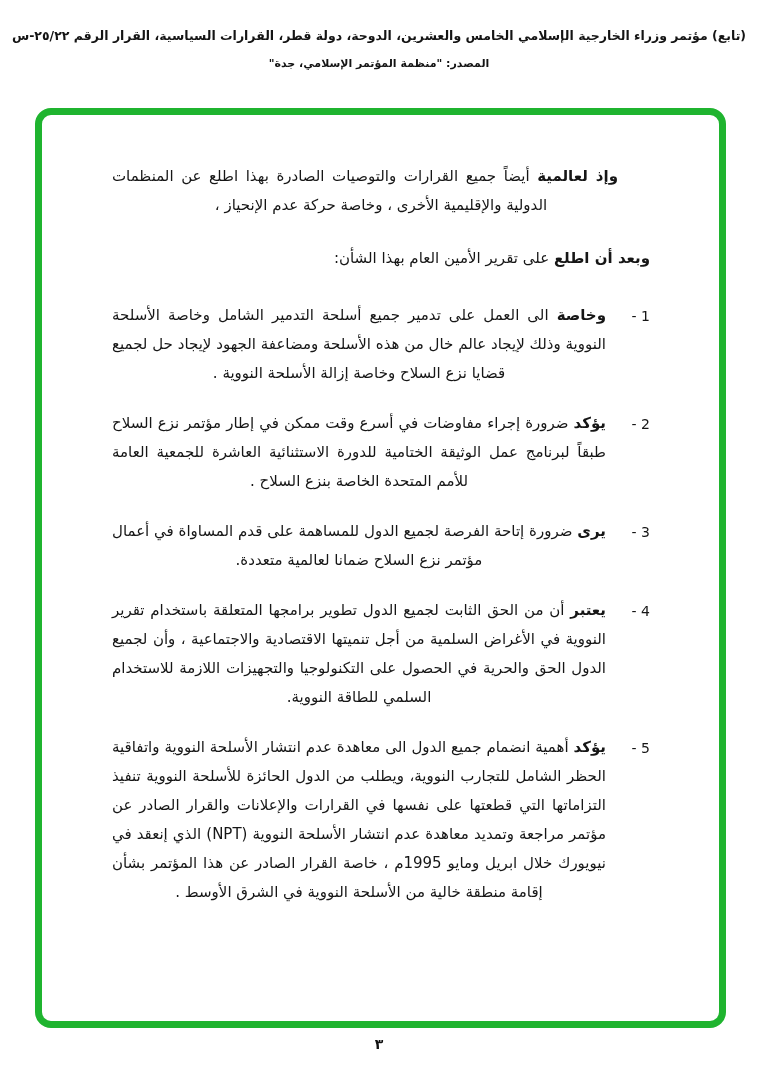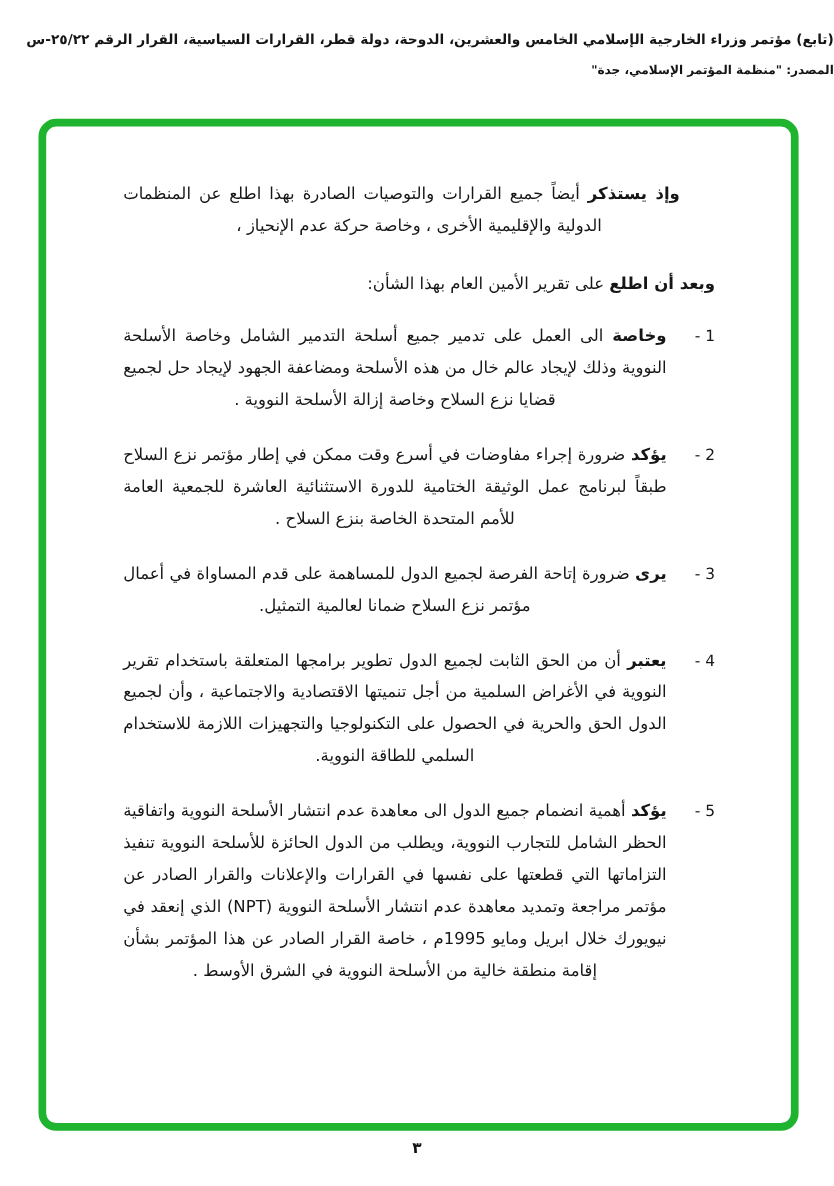--- a/index.html
+++ b/index.html
@@ -12,20 +12,21 @@
     color: #161616;
     overflow: hidden;
   }
 
   
   .header {
     position: absolute;
     top: 28px;
     left: 0;
     right: 0;
+    text-align: center;
     direction: rtl;
     color: #141414;
   }
   .header-line1 {
     font-size: 12.5px;
     font-weight: bold;
     letter-spacing: 0.2px;
   }
   .header-line2 {
     font-size: 11px;
@@ -62,21 +63,21 @@
   .preamble p {
     margin: 0 0 24px 0;
     text-align: justify;
     text-align-last: center;
     text-indent: 32px;
   }
   .preamble p.p-announce {
     text-align: right;
     text-align-last: right;
     text-indent: 0;
-    margin-bottom: 18px;
+    margin-bottom: 28px;
   }
 
   .items .item {
     display: flex;
     gap: 10px;
     margin-bottom: 21px;
   }
   .item-marker {
     flex: 0 0 34px;
     width: 34px;
@@ -112,41 +113,41 @@
   <div class="header">
     <div class="header-line1">(تابع) مؤتمر وزراء الخارجية الإسلامي الخامس والعشرين، الدوحة، دولة قطر، القرارات السياسية، القرار الرقم ٢٥/٢٢-س</div>
     <div class="header-line2">المصدر:  "منظمة المؤتمر الإسلامي، جدة"</div>
   </div>
 
   <div class="frame"></div>
 
   <div class="content">
 
     <div class="preamble">
-      <p><b>وإذ يستذكر</b> <span>أيضاً جميع القرارات والتوصيات الصادرة بهذا اطلع عن المنظمات الدولية والإقليمية الأخرى ، وخاصة حركة عدم الإنحياز ،</span></p>
+      <p><b>وإذ لعالمية</b> <span>أيضاً جميع القرارات والتوصيات الصادرة بهذا اطلع عن المنظمات الدولية والإقليمية الأخرى ، وخاصة حركة عدم الإنحياز ،</span></p>
 
 
       <p class="p-announce"><b>وبعد أن اطلع</b> <span>على تقرير الأمين العام بهذا الشأن:</span></p>
     </div>
 
     <div class="items">
 
       <div class="item">
         <div class="item-marker">- 1</div>
         <div class="item-text"><b>وخاصة</b> <span>الى العمل على تدمير جميع أسلحة التدمير الشامل وخاصة الأسلحة النووية وذلك لإيجاد عالم خال من هذه الأسلحة ومضاعفة الجهود لإيجاد حل لجميع قضايا نزع السلاح وخاصة إزالة الأسلحة النووية .</span></div>
       </div>
 
       <div class="item">
         <div class="item-marker">- 2</div>
         <div class="item-text"><b>يؤكد</b> <span>ضرورة إجراء مفاوضات في أسرع وقت ممكن في إطار مؤتمر نزع السلاح طبقاً لبرنامج عمل الوثيقة الختامية للدورة الاستثنائية العاشرة للجمعية العامة للأمم المتحدة الخاصة بنزع السلاح .</span></div>
       </div>
 
       <div class="item">
         <div class="item-marker">- 3</div>
-        <div class="item-text"><b>يرى</b> <span>ضرورة إتاحة الفرصة لجميع الدول للمساهمة على قدم المساواة في أعمال مؤتمر نزع السلاح ضمانا لعالمية التمثيل.</span></div>
+        <div class="item-text"><b>يرى</b> <span>ضرورة إتاحة الفرصة لجميع الدول للمساهمة على قدم المساواة في أعمال مؤتمر نزع السلاح ضمانا لعالمية متعددة.</span></div>
       </div>
 
       <div class="item">
         <div class="item-marker">- 4</div>
         <div class="item-text"><b>يعتبر</b> <span>أن من الحق الثابت لجميع الدول تطوير برامجها المتعلقة باستخدام تقرير النووية في الأغراض السلمية من أجل تنميتها الاقتصادية والاجتماعية ، وأن لجميع الدول الحق والحرية في الحصول على التكنولوجيا والتجهيزات اللازمة للاستخدام السلمي للطاقة النووية.</span></div>
       </div>
 
       <div class="item">
         <div class="item-marker">- 5</div>
         <div class="item-text"><b>يؤكد</b> <span>أهمية انضمام جميع الدول الى معاهدة عدم انتشار الأسلحة النووية واتفاقية الحظر الشامل للتجارب النووية، ويطلب من الدول الحائزة للأسلحة النووية تنفيذ التزاماتها التي قطعتها على نفسها في القرارات والإعلانات والقرار الصادر عن مؤتمر مراجعة وتمديد معاهدة عدم انتشار الأسلحة النووية (NPT) الذي إنعقد في نيويورك خلال ابريل ومايو 1995م ، خاصة القرار الصادر عن هذا المؤتمر بشأن إقامة منطقة خالية من الأسلحة النووية في الشرق الأوسط .</span></div>

